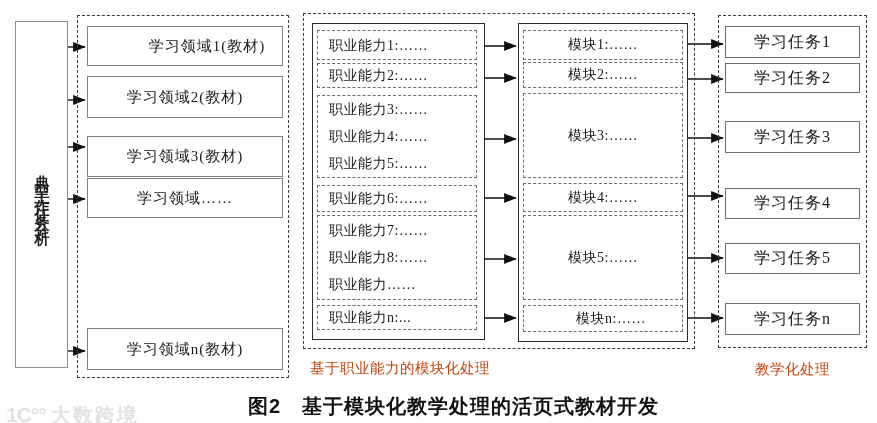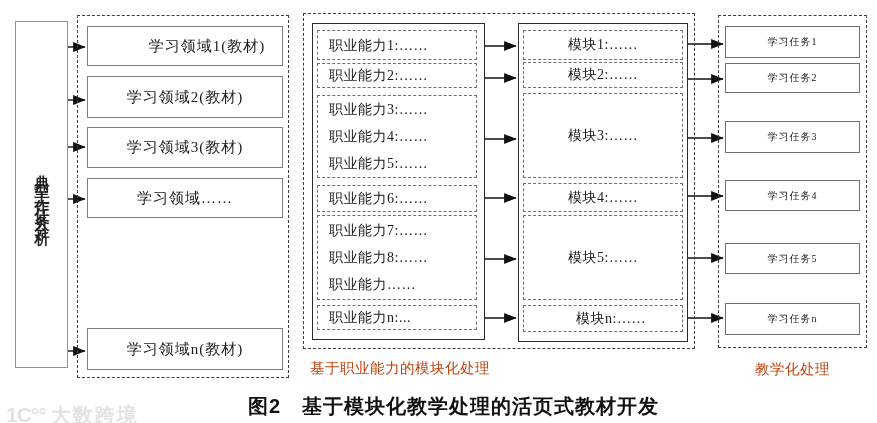--- a/index.html
+++ b/index.html
@@ -49,21 +49,21 @@
   
   .modbox{
     position:absolute;left:523px;width:160px;border:1px dashed #6e6e6e;box-sizing:border-box;
     display:flex;align-items:center;justify-content:center;font-size:14px;letter-spacing:0.5px;
     background:transparent;
   }
 
   
   .taskbox{
     position:absolute;left:725px;width:135px;border:1.5px solid #6f6f6f;background:#fff;
-    display:flex;align-items:center;justify-content:center;font-size:10px;box-sizing:border-box;
+    display:flex;align-items:center;justify-content:center;font-size:16px;box-sizing:border-box;
     letter-spacing:1px;
   }
 
   .sublabel{position:absolute;font-size:14.5px;text-align:center;letter-spacing:0.5px;color:#c2410c;}
   .mid-label{left:300px;top:359px;width:200px;}
   .right-label{left:718px;top:360px;width:149px;}
 
   .caption{
     position:absolute;left:30px;top:393px;width:847px;text-align:center;
     font-family:"Liberation Sans","DejaVu Sans",sans-serif;
@@ -111,21 +111,21 @@
     <line x1="688" y1="318" x2="723" y2="318" stroke="#111" stroke-width="1.4" marker-end="url(#ah)"></line>
   </svg>
 
   <div class="vbox">
     <span class="vtext">典型工作任务分析</span>
   </div>
 
   <div class="dashc left-c"></div>
   <div class="fieldbox" style="top:26px;height:40px;padding-left:44px;">学习领域1(教材)</div>
   <div class="fieldbox" style="top:76px;height:42px;">学习领域2(教材)</div>
-  <div class="fieldbox" style="top:127px;height:41px;">学习领域3(教材)</div>
+  <div class="fieldbox" style="top:136px;height:41px;">学习领域3(教材)</div>
   <div class="fieldbox" style="top:178px;height:40px;">学习领域……</div>
   <div class="fieldbox" style="top:328px;height:42px;">学习领域n(教材)</div>
 
   <div class="dashc mid-c"></div>
   <div class="solidbox cap-box"></div>
   <div class="solidbox mod-box"></div>
 
   <div class="capgroup" style="top:30px;height:30px;">
     <div class="capline">职业能力1:……</div>
   </div>
@@ -153,21 +153,21 @@
   <div class="modbox" style="top:62px;height:26px;">模块2:……</div>
   <div class="modbox" style="top:93px;height:85px;">模块3:……</div>
   <div class="modbox" style="top:183px;height:29px;">模块4:……</div>
   <div class="modbox" style="top:215px;height:85px;">模块5:……</div>
   <div class="modbox" style="top:305px;height:27px;padding-left:16px;">模块n:……</div>
 
   <div class="dashc right-c"></div>
   <div class="taskbox" style="top:26px;height:32px;">学习任务1</div>
   <div class="taskbox" style="top:63px;height:30px;text-align:center;">学习任务2</div>
   <div class="taskbox" style="top:121px;height:32px;">学习任务3</div>
-  <div class="taskbox" style="top:180px;height:31px;">学习任务4</div>
+  <div class="taskbox" style="top:188px;height:31px;">学习任务4</div>
   <div class="taskbox" style="top:243px;height:31px;">学习任务5</div>
   <div class="taskbox" style="top:303px;height:32px;">学习任务n</div>
 
   <div class="sublabel mid-label">基于职业能力的模块化处理</div>
   <div class="sublabel right-label">教学化处理</div>
 
   <div class="caption">图2　基于模块化教学处理的活页式教材开发</div>
 
   <div class="watermark">
     <span class="wm-logo">1C°°</span>

